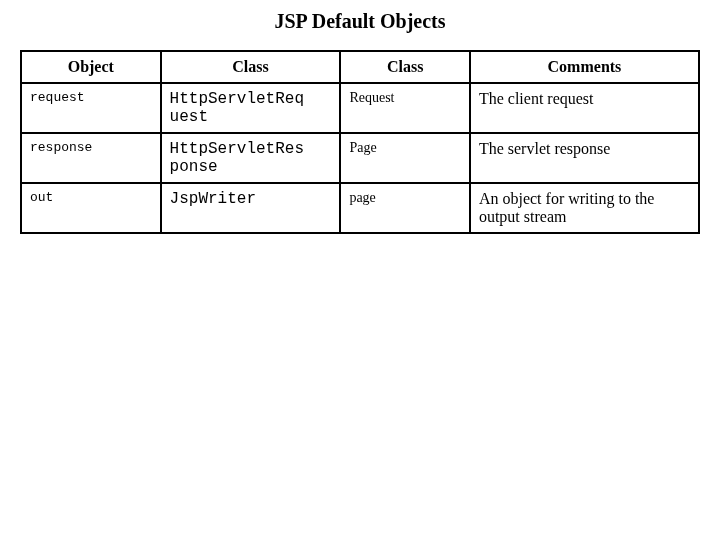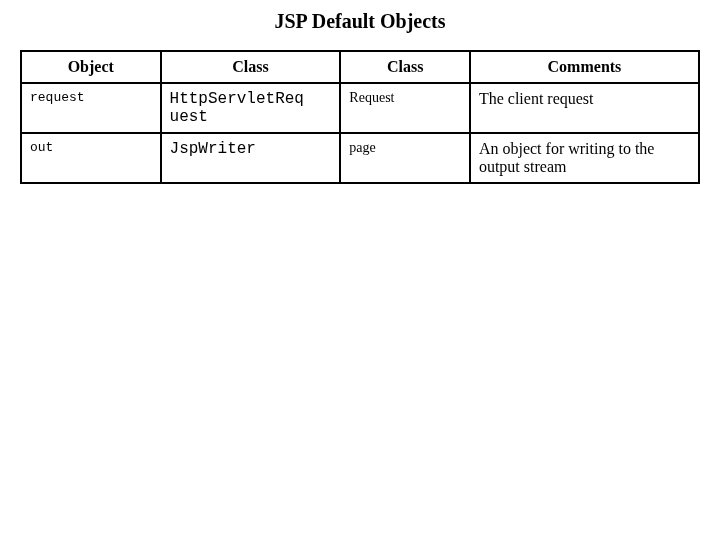--- a/index.html
+++ b/index.html
@@ -90,19 +90,25 @@
     </tr>
   </thead>
   <tbody id="table-body">
   <tr>
         <td class="object-col">request</td>
         <td class="class-col">HttpServletReq<br>uest</td>
         <td class="scope-col">Request</td>
         <td class="comments-col">The client request</td>
       </tr>
       <tr>
+        <td class="object-col">response</td>
+        <td class="class-col">HttpServletRes<br>ponse</td>
+        <td class="scope-col">Page</td>
+        <td class="comments-col">The servlet response</td>
+      </tr>
+      <tr>
         <td class="object-col">out</td>
         <td class="class-col">JspWriter</td>
         <td class="scope-col">page</td>
         <td class="comments-col">An object for writing to the output stream</td>
       </tr>
     </tbody>
 </table>
 
 </body></html>

